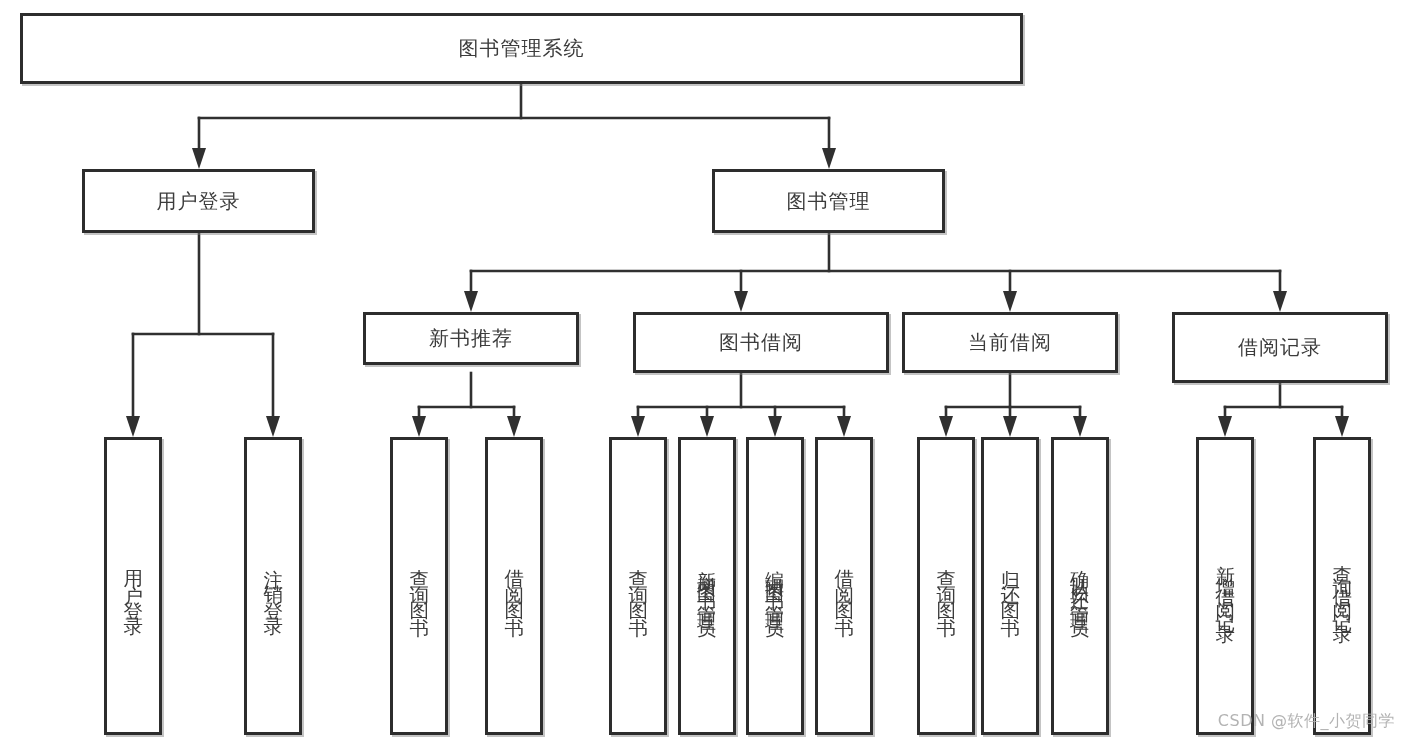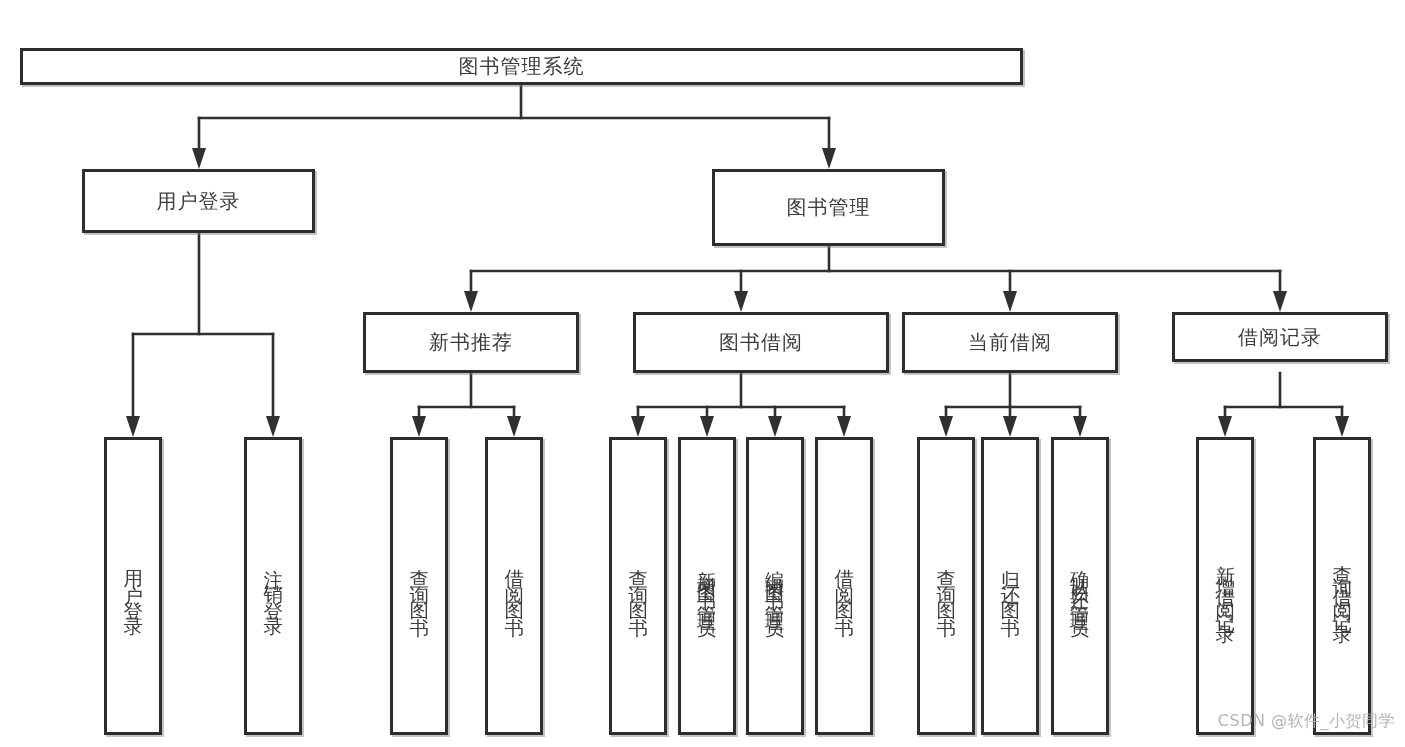--- a/index.html
+++ b/index.html
@@ -123,41 +123,41 @@
       <polygon points="768,416 782,416 775,437"></polygon>
       <polygon points="837,416 851,416 844,437"></polygon>
       <polygon points="939,416 953,416 946,437"></polygon>
       <polygon points="1003,416 1017,416 1010,437"></polygon>
       <polygon points="1073,416 1087,416 1080,437"></polygon>
       <polygon points="1218,416 1232,416 1225,437"></polygon>
       <polygon points="1335,416 1349,416 1342,437"></polygon>
     </g>
   </svg>
 
-  <div class="node hbox" style="left:20px; top:13px; width:1003px; height:37px;margin-top:35px;">
+  <div class="node hbox" style="left:20px; top:13px; width:1003px; height:71px;">
     <span>图书管理系统</span>
   </div>
 
   <div class="node hbox" style="left:82px; top:169px; width:233px; height:64px;">
     <span>用户登录</span>
   </div>
-  <div class="node hbox" style="left:712px; top:169px; width:233px; height:77px;">
+  <div class="node hbox" style="left:712px; top:169px; width:233px; height:64px;">
     <span>图书管理</span>
   </div>
 
-  <div class="node hbox" style="left:363px; top:312px; width:216px; height:61px;">
+  <div class="node hbox" style="left:363px; top:312px; width:216px; height:53px;">
     <span>新书推荐</span>
   </div>
   <div class="node hbox" style="left:633px; top:312px; width:256px; height:61px;">
     <span>图书借阅</span>
   </div>
   <div class="node hbox" style="left:902px; top:312px; width:216px; height:61px;text-align:center;">
     <span>当前借阅</span>
   </div>
-  <div class="node hbox" style="left:1172px; top:312px; width:216px; height:50px;">
+  <div class="node hbox" style="left:1172px; top:312px; width:216px; height:71px;">
     <span>借阅记录</span>
   </div>
 
   <div class="node vbox" style="left:104px; top:437px; width:58px; height:298px;">
     <span>用户登录</span>
   </div>
   <div class="node vbox" style="left:244px; top:437px; width:58px; height:298px;">
     <span>注销登录</span>
   </div>
 

